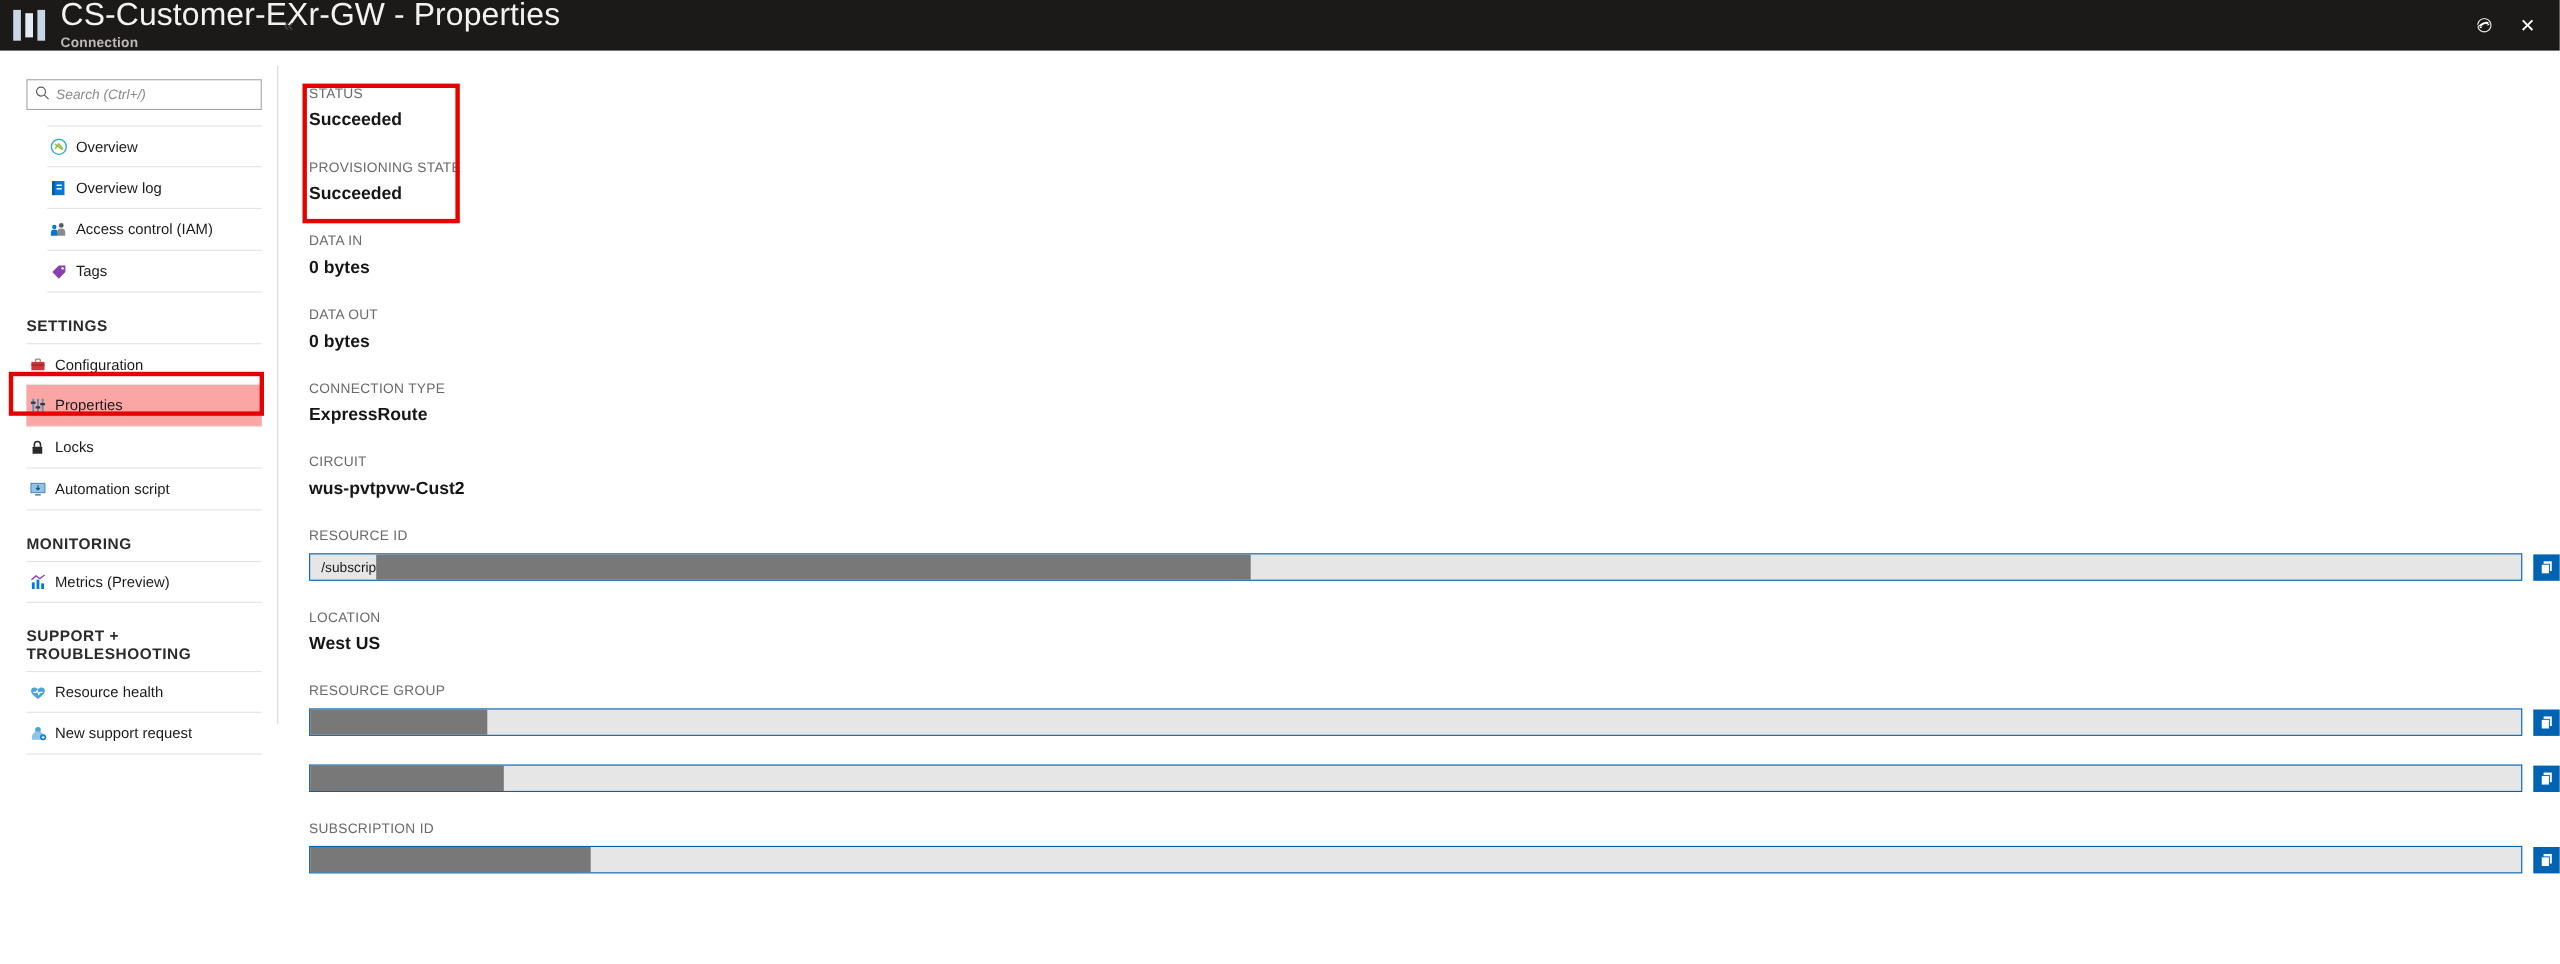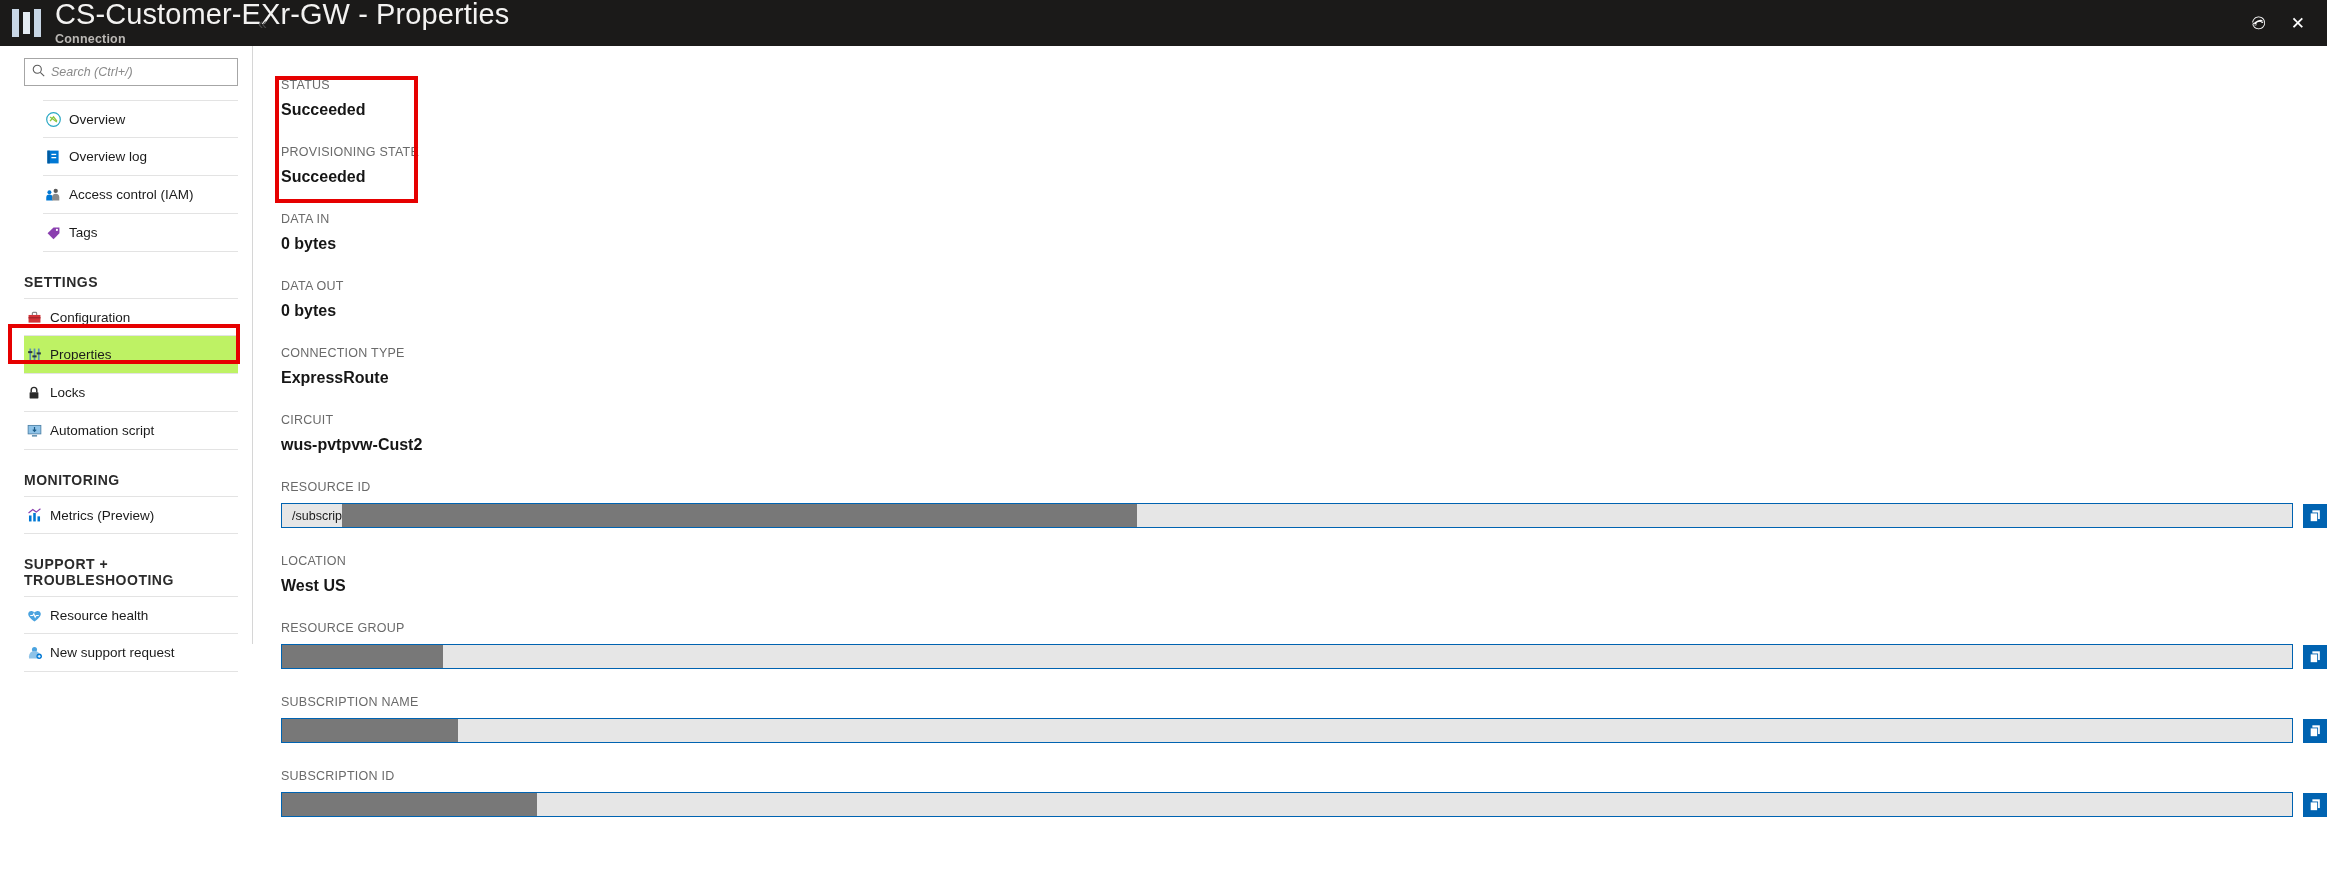--- a/index.html
+++ b/index.html
@@ -37,21 +37,21 @@
   }
   .tb-actions {
     margin-left: auto; display: flex; align-items: center;
     gap: 26px; margin-right: 22px; color: #ffffff;
   }
   .tb-actions span { font-size: 17px; line-height: 1; cursor: pointer; }
   .pin-glyph { display:inline-block; transform: rotate(45deg); font-size:16px; }
 
   
   .sidebar {
-    position: absolute; top: 46px; left: 0;
+    position: absolute; top: 60px; left: 0;
     width: 253px; height: 598px;
     background: #ffffff;
     border-right: 1px solid #d6d6d6;
   }
   .search-wrap {
     margin: 12px 14px 0 24px;
     height: 28px;
     border: 1px solid #a6a6a6;
     display: flex; align-items: center;
     background: #fff;
@@ -78,21 +78,21 @@
     position: relative;
     display: flex; align-items: center;
     height: 38px;
     padding-left: 26px;
     margin: 0 14px 0 24px;
     border-bottom: 1px solid #e3e3e3;
     cursor: pointer;
     background: transparent;
   }
   .nav-item.first { border-top: 1px solid #e3e3e3; }
-  .nav-item.selected { background: #bef264; }
+  .nav-item.selected { background: #fca5a5; }
   .nav-ico {
     position: absolute; left: 0; top: 50%; transform: translateY(-50%);
     width: 20px; height: 20px;
     display: flex; align-items: center; justify-content: center;
   }
   .nav-label {
     font-size: 13.5px; color: #1b1b1b; font-weight: 400;
     white-space: nowrap;
   }
   .nav-group {
@@ -418,21 +418,20 @@
             <svg width="14" height="14" viewBox="0 0 16 16">
               <rect x="5" y="1.5" width="8.5" height="10" fill="#ffffff"></rect>
               <rect x="2.5" y="4.5" width="8.5" height="10" fill="#ffffff" stroke="#0063b1" stroke-width="1"></rect>
             </svg>
           </span>
         </div>
       </div>
     </div>
 
     <div class="row-block field">
-      <div class="field-label">SUBSCRIPTION NAME</div>
       <div class="copy-row">
         <div class="copy-field">
           <span class="ftext"></span>
           <span class="redact" style="left:-1px; width:177px;"></span>
         </div>
         <div class="copy-btn">
           <span>
             <svg width="14" height="14" viewBox="0 0 16 16">
               <rect x="5" y="1.5" width="8.5" height="10" fill="#ffffff"></rect>
               <rect x="2.5" y="4.5" width="8.5" height="10" fill="#ffffff" stroke="#0063b1" stroke-width="1"></rect>

